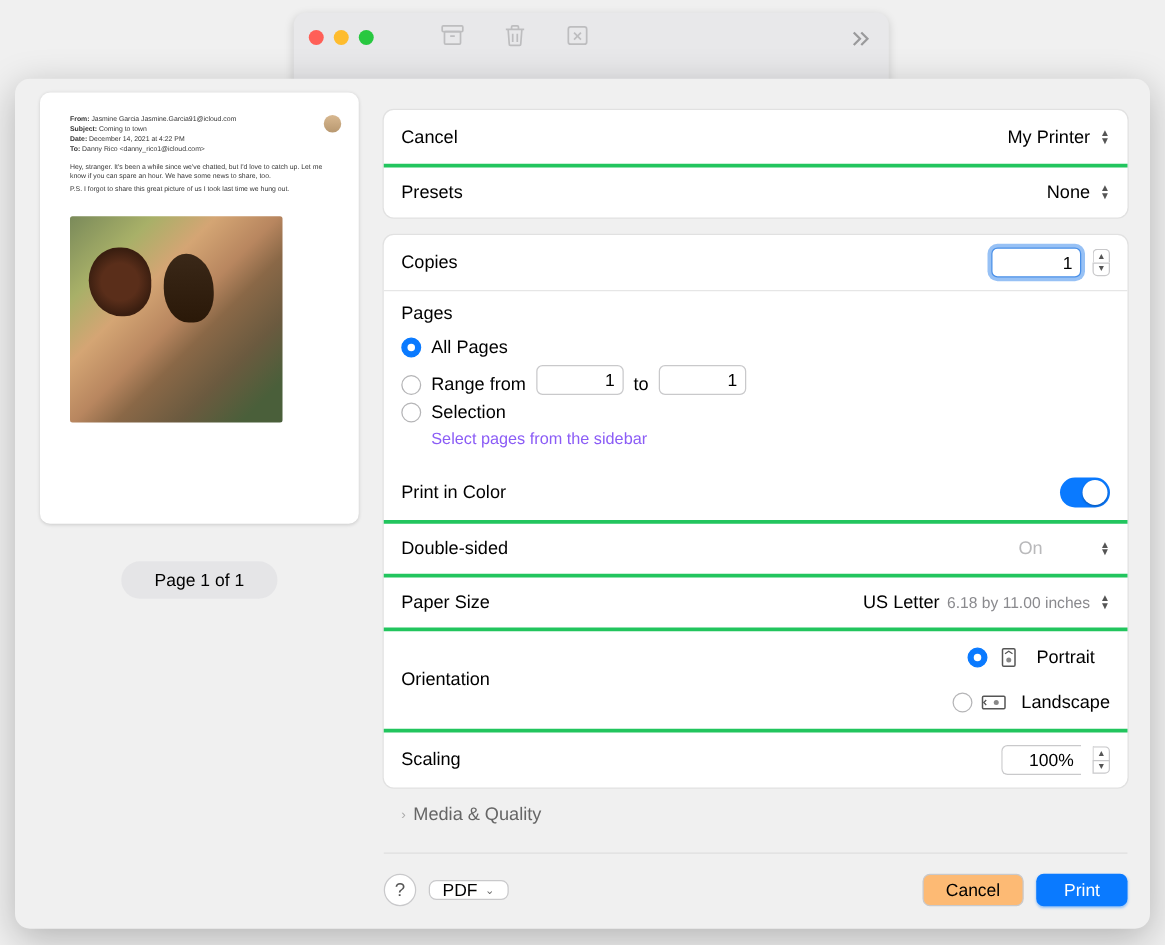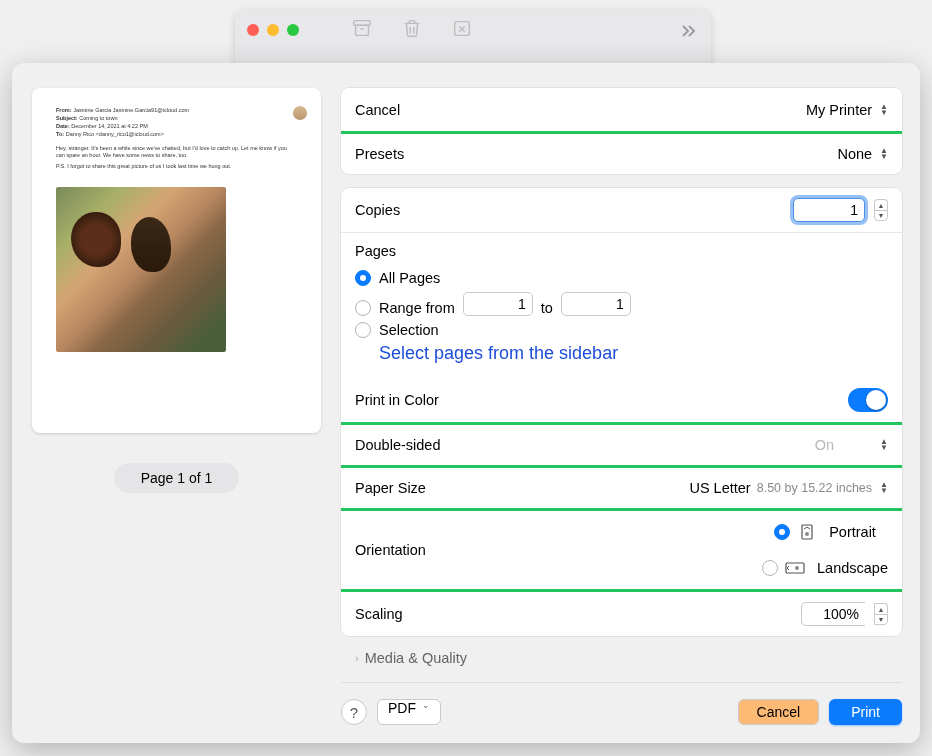--- a/index.html
+++ b/index.html
@@ -18,21 +18,21 @@
 .back-toolbar { display:flex; gap:28px; margin-left:52px; align-items:center; color:#bdbdbf; }
 .back-toolbar svg { width:22px; height:22px; }
 .chevrons { position:absolute; right:14px; top:14px; color:#9a9a9c; }
 
 .dialog {
   position: absolute; left: 12px; top: 63px; width: 908px; height: 680px;
   background: #f0f0f0; border-radius: 12px; box-shadow: 0 8px 30px rgba(0,0,0,0.25);
   display:flex; overflow:hidden;
 }
 
-.preview-pane { width: 329px; padding: 25px 20px; }
+.preview-pane { width: 295px; padding: 11px 20px; }
 .preview-box { background:#fff; border-radius:8px; box-shadow:0 1px 3px rgba(0,0,0,0.15); height:345px; padding:10px 12px; position:relative; }
 .preview-box .prev-content { padding: 8px 12px; font-size:5.5px; color:#333; line-height:1.3; }
 .prev-line { margin:1px 0; }
 .prev-photo { margin:8px 12px 0; width:170px; height:165px; background:linear-gradient(135deg,#7a8a5a 0%,#a8b068 20%,#d4a574 35%,#b8865f 50%,#8a6847 60%,#6b5a3f 75%,#4a5f3a 90%); border-radius:2px; position:relative; overflow:hidden; }
 .prev-photo::before { content:""; position:absolute; left:15px; top:25px; width:50px; height:55px; background:radial-gradient(circle,#5a2e1a 40%,#3a1e10 70%); border-radius:50% 50% 45% 55%; }
 .prev-photo::after { content:""; position:absolute; left:75px; top:30px; width:40px; height:55px; background:linear-gradient(#3a2818,#2a1808); border-radius:45% 55% 40% 50%; }
 .prev-avatar { position:absolute; right:14px; top:18px; width:14px; height:14px; border-radius:50%; background:linear-gradient(#d8b890,#b89870); }
 .page-pill { margin:30px auto 0; width:125px; height:30px; background:#e5e5e7; border-radius:15px; display:flex; align-items:center; justify-content:center; font-size:14px; color:#000; }
 
 .settings-pane { flex:1; padding:25px 18px 0 0; display:flex; flex-direction:column; }
@@ -56,38 +56,38 @@
 .stepper .sb:first-child{border-radius:4px 4px 0 0;border-bottom:none;}
 .stepper .sb:last-child{border-radius:0 0 4px 4px;}
 
 .pages-block { padding:10px 14px 14px; }
 .pages-title { font-size:14.5px; margin-bottom:8px; }
 .radio-row { display:flex; align-items:flex-end; gap:8px; font-size:14.5px; padding:3px 0; }
 .radio { width:16px; height:16px; border-radius:50%; border:1.5px solid #b5b5b7; background:#fff; display:inline-flex; align-items:center; justify-content:center; flex:none;}
 .radio.on { border-color:#0a7aff; background:#0a7aff; }
 .radio.on::after { content:""; width:6px; height:6px; border-radius:50%; background:#fff; }
 .range-input { border:1px solid #c9c9cb; border-radius:5px; width:70px; height:24px; text-align:right; padding:2px 6px; font-size:14px; }
-.hint { font-size:18px; color:#1d4ed8; margin-left:24px; margin-top:2px;}
+.hint { font-size:13px; color:#8b5cf6; margin-left:24px; margin-top:2px;}
 
 .toggle { width:40px; height:24px; border-radius:12px; background:#0a7aff; position:relative; }
 .toggle::after { content:""; position:absolute; right:2px; top:2px; width:20px; height:20px; border-radius:50%; background:#fff; box-shadow:0 1px 2px rgba(0,0,0,0.3);}
 
 .dimmed { color:#b9b9bb;gap:44px; }
 
 .orient-icon { display:inline-flex; align-items:center; margin-right:5px; color:#555; }
 .orient-icon svg { width:22px; height:16px; }
 
 .scaling-input { border:1px solid #c9c9cb; border-radius:5px 0 0 5px; width:64px; height:24px; text-align:right; padding:2px 6px; font-size:14px; border-right:none;}
 
 .expand-row { padding:14px 14px; font-size:14.5px; color:#666; display:flex; align-items:center; gap:6px;}
 .expand-row .chev { color:#aaa; font-size:11px;}
 
 .footer { margin-top:auto; padding:16px 0 18px; display:flex; align-items:center; gap:10px; border-top:1px solid #dedede;}
 .help-btn { width:26px; height:26px; border-radius:50%; border:1px solid #c9c9cb; background:#fff; font-size:15px; color:#555; display:flex; align-items:center; justify-content:center;}
-.pdf-btn { height:26px; border:1px solid #c9c9cb; border-radius:6px; background:#fff; padding:0 10px; font-size:14px; display:flex; gap:6px;}
+.pdf-btn { height:16px; border:1px solid #c9c9cb; border-radius:6px; background:#fff; padding:0 10px; font-size:14px; display:flex; align-items:center; gap:6px;}
 .btn { height:26px; border-radius:6px; padding:0 18px; font-size:14px; border:1px solid #c9c9cb; background:#fdba74; }
 .btn.primary { background:#0a7aff; color:#fff; border:none; padding:0 22px; box-shadow:0 1px 2px rgba(10,122,255,0.4);}
 .footer-right { margin-left:auto; display:flex; gap:10px;}
 
 .paper-dim { font-size:12.5px; color:#8a8a8e;}
 .valsel { font-size:14.5px;}
 </style>
 </head>
 <body>
 
@@ -209,21 +209,21 @@
               <span>▲</span>
               <span>▼</span>
             </span>
         </span>
       </div>
 
       <div class="row">
         <span class="row-label">Paper Size</span>
         <span class="row-value">
           <span class="valsel">US Letter</span>
-          <span class="paper-dim">8.50 by 15.22 inches</span>
+          <span class="paper-dim">6.18 by 11.00 inches</span>
           <span class="popup-arrows">
               <span>▲</span>
               <span>▼</span>
             </span>
         </span>
       </div>
 
       <div class="row">
         <span class="row-label">Orientation</span>
         <span class="row-value" style="gap:14px;flex-direction:column;">

